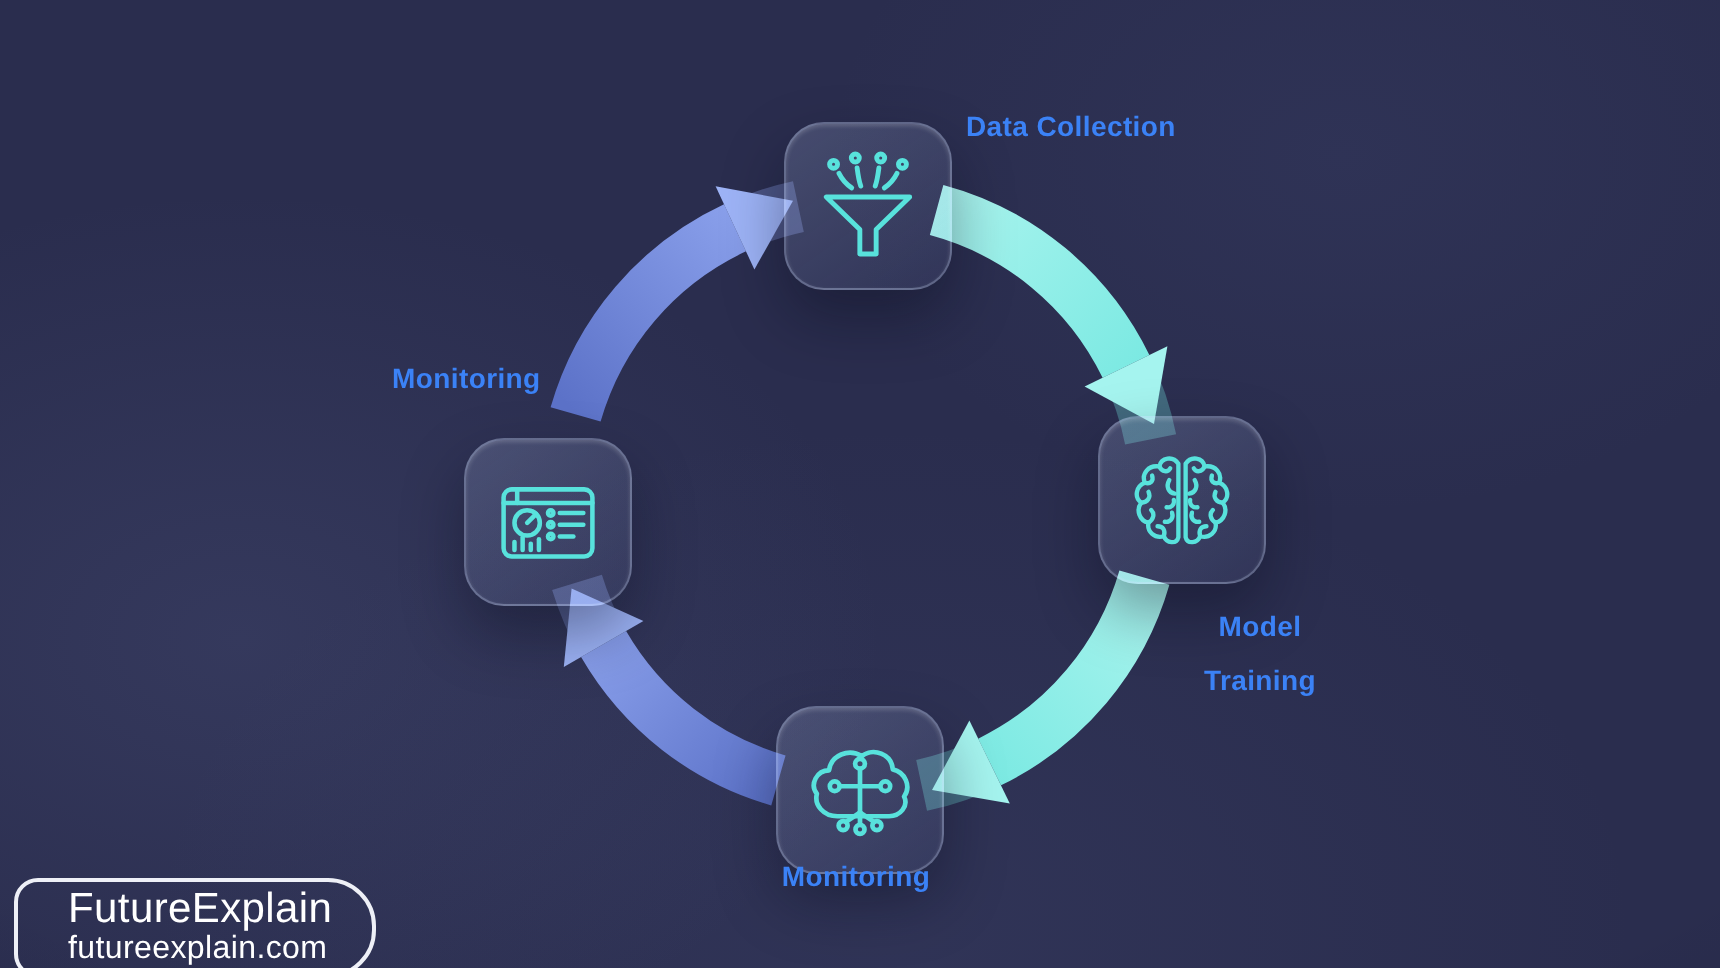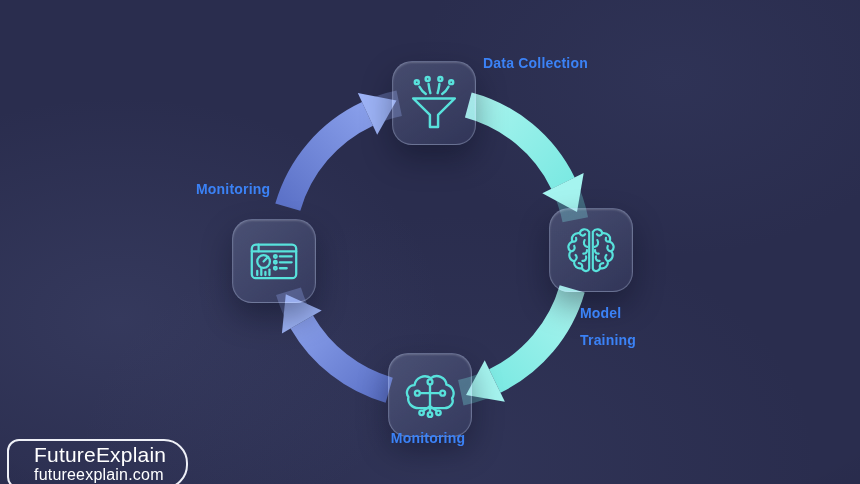--- a/index.html
+++ b/index.html
@@ -23,21 +23,21 @@
     border:1px solid rgba(212,226,255,0.28);
     box-shadow:0 14px 30px rgba(8,10,26,0.38), inset 0 1px 2px rgba(255,255,255,0.18);
     display:flex;align-items:center;justify-content:center;
   }
   .tile svg{display:block;}
   .stage-label{
     position:absolute;color:#3b82f6;font-weight:bold;font-size:14px;line-height:27px;
     letter-spacing:0.2px;
   }
   .label-dc{left:483px;top:50px;width:112px;}
-  .label-mt{left:580px;top:300px;width:100px;}
+  .label-mt{left:580px;top:300px;width:100px;text-align:center;}
   .label-dp{left:362px;top:425px;width:132px;text-align:center;}
   .label-mo{left:196px;top:176px;width:130px;}
   .watermark{
     position:absolute;left:7px;top:439px;
     border:2.5px solid #eef0f7;border-radius:12px 24px 24px 12px;
     padding:2px 20px 4px 25px;color:#ffffff;
   }
   .watermark .brand{font-size:21px;font-weight:normal;line-height:23px;letter-spacing:0.2px;}
   .watermark .site{font-size:16px;font-weight:400;line-height:17px;letter-spacing:0.2px;}
 </style>

